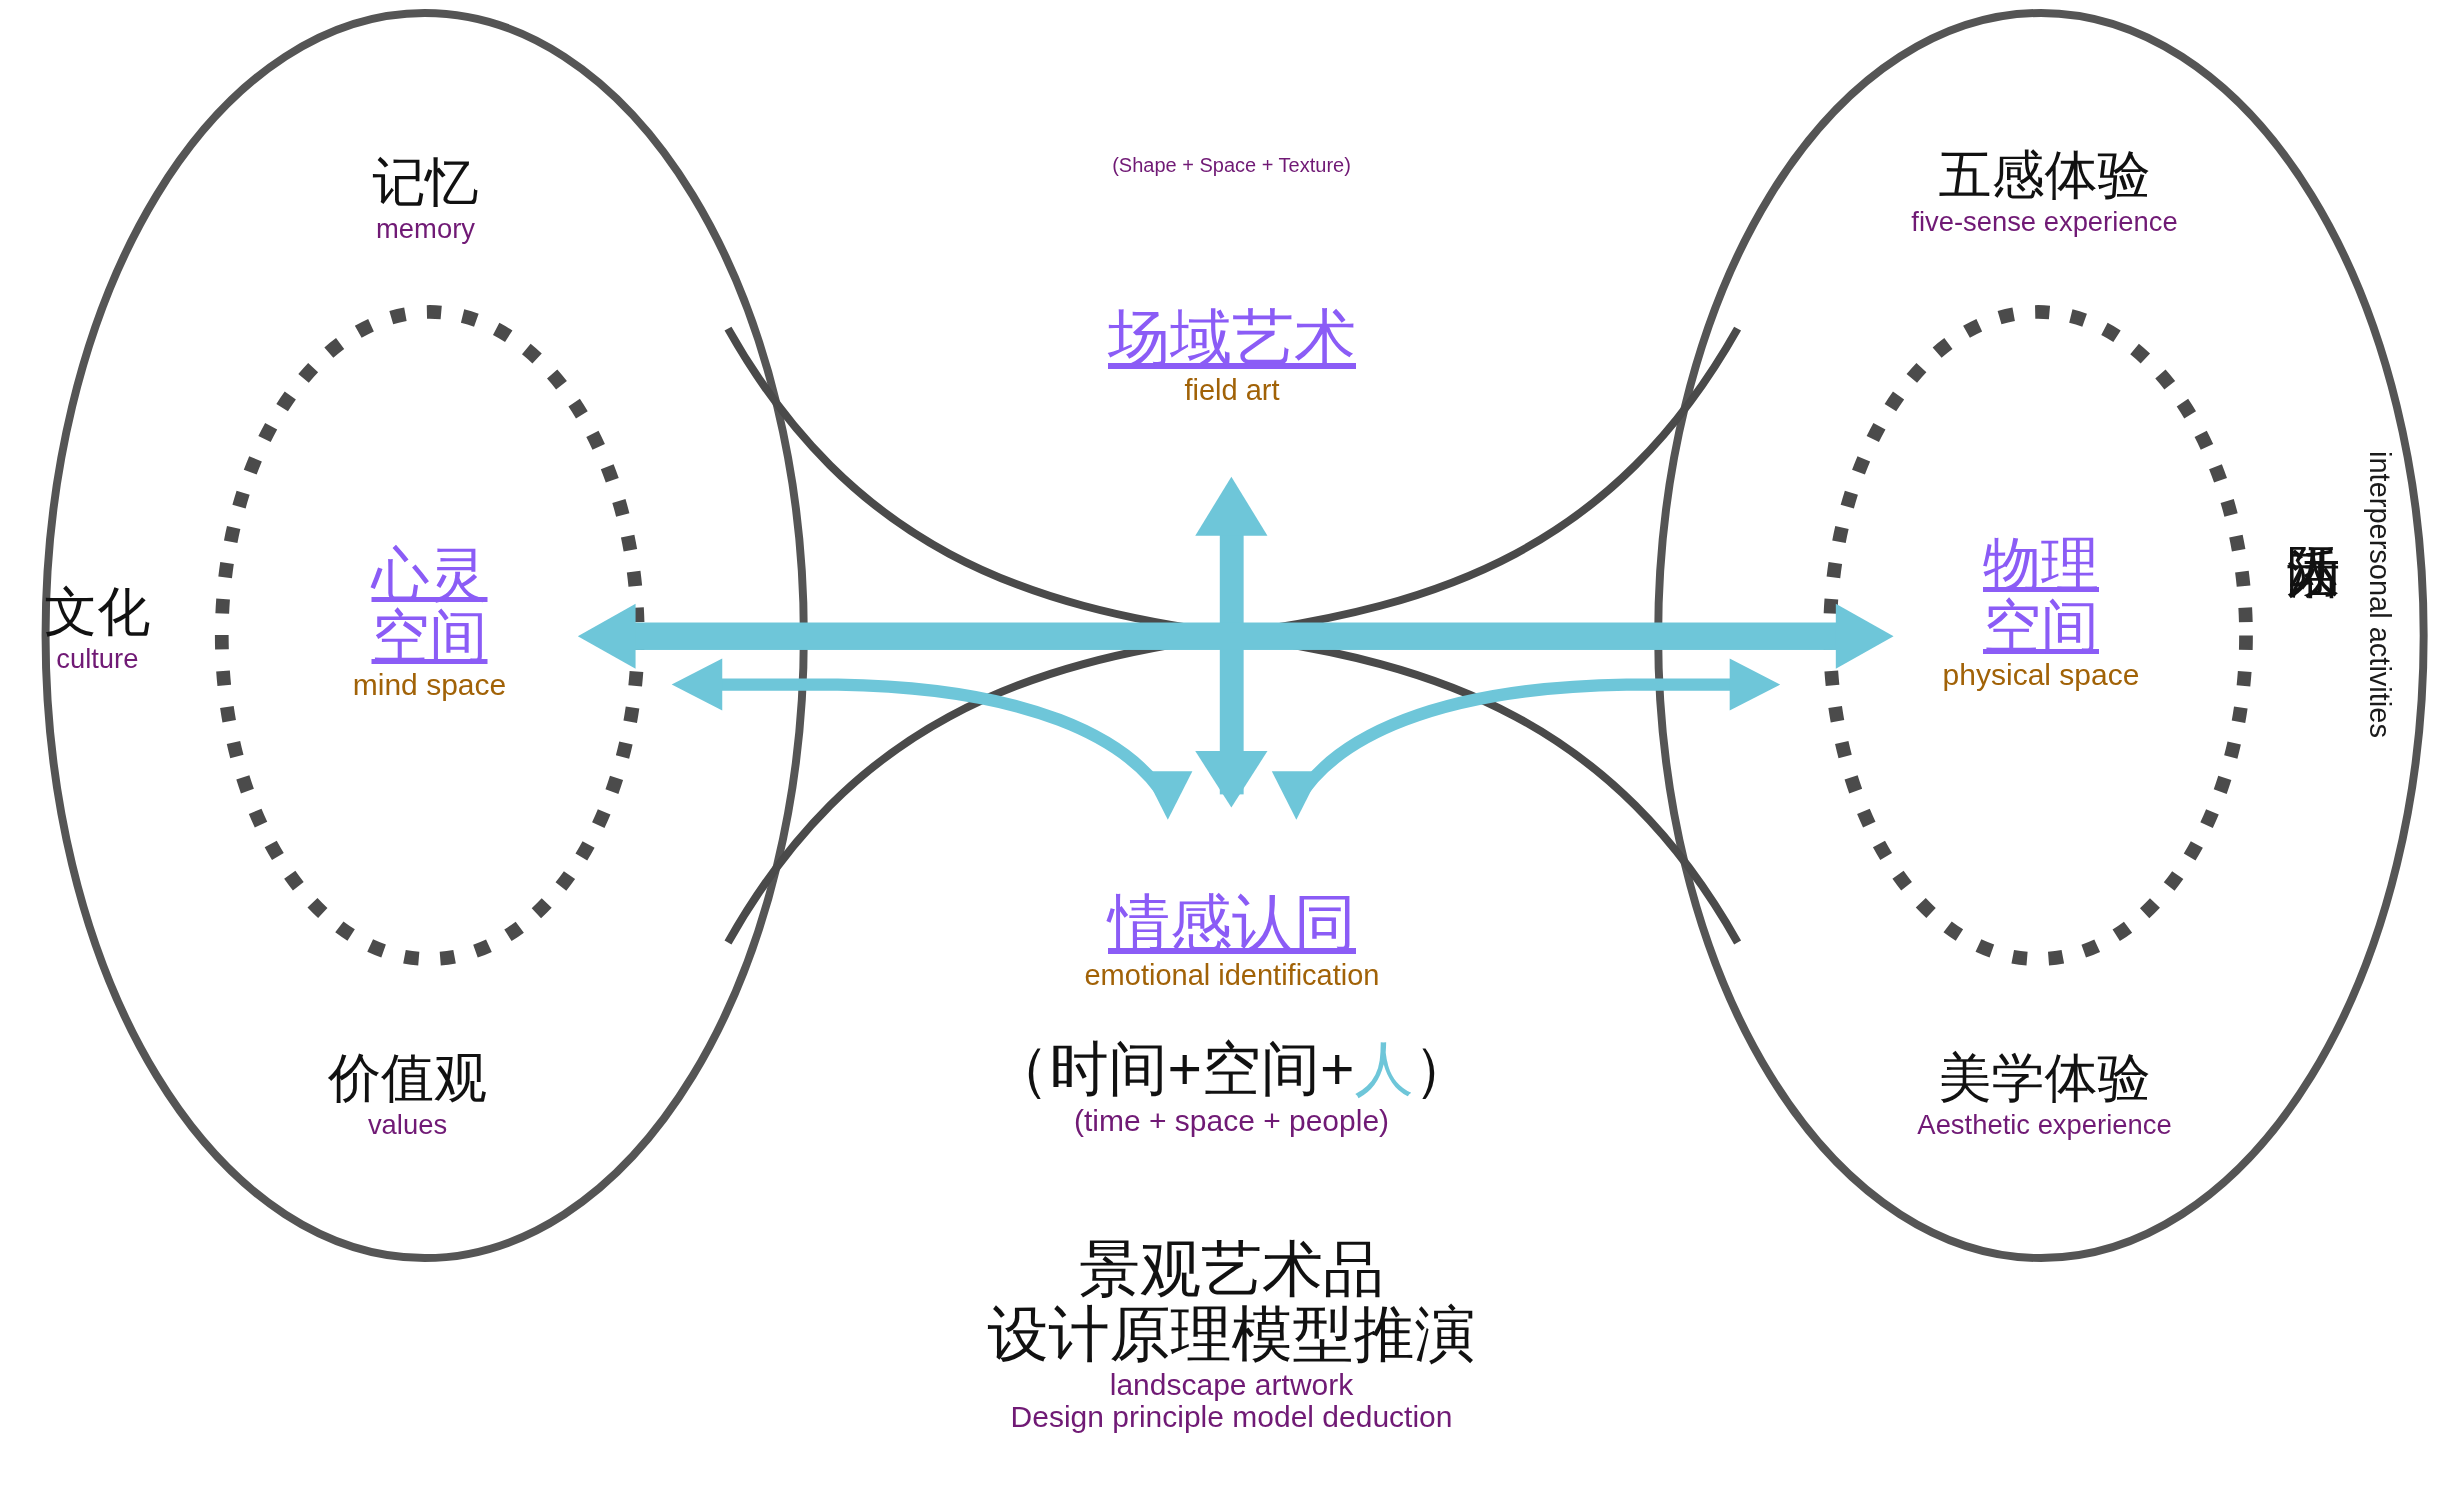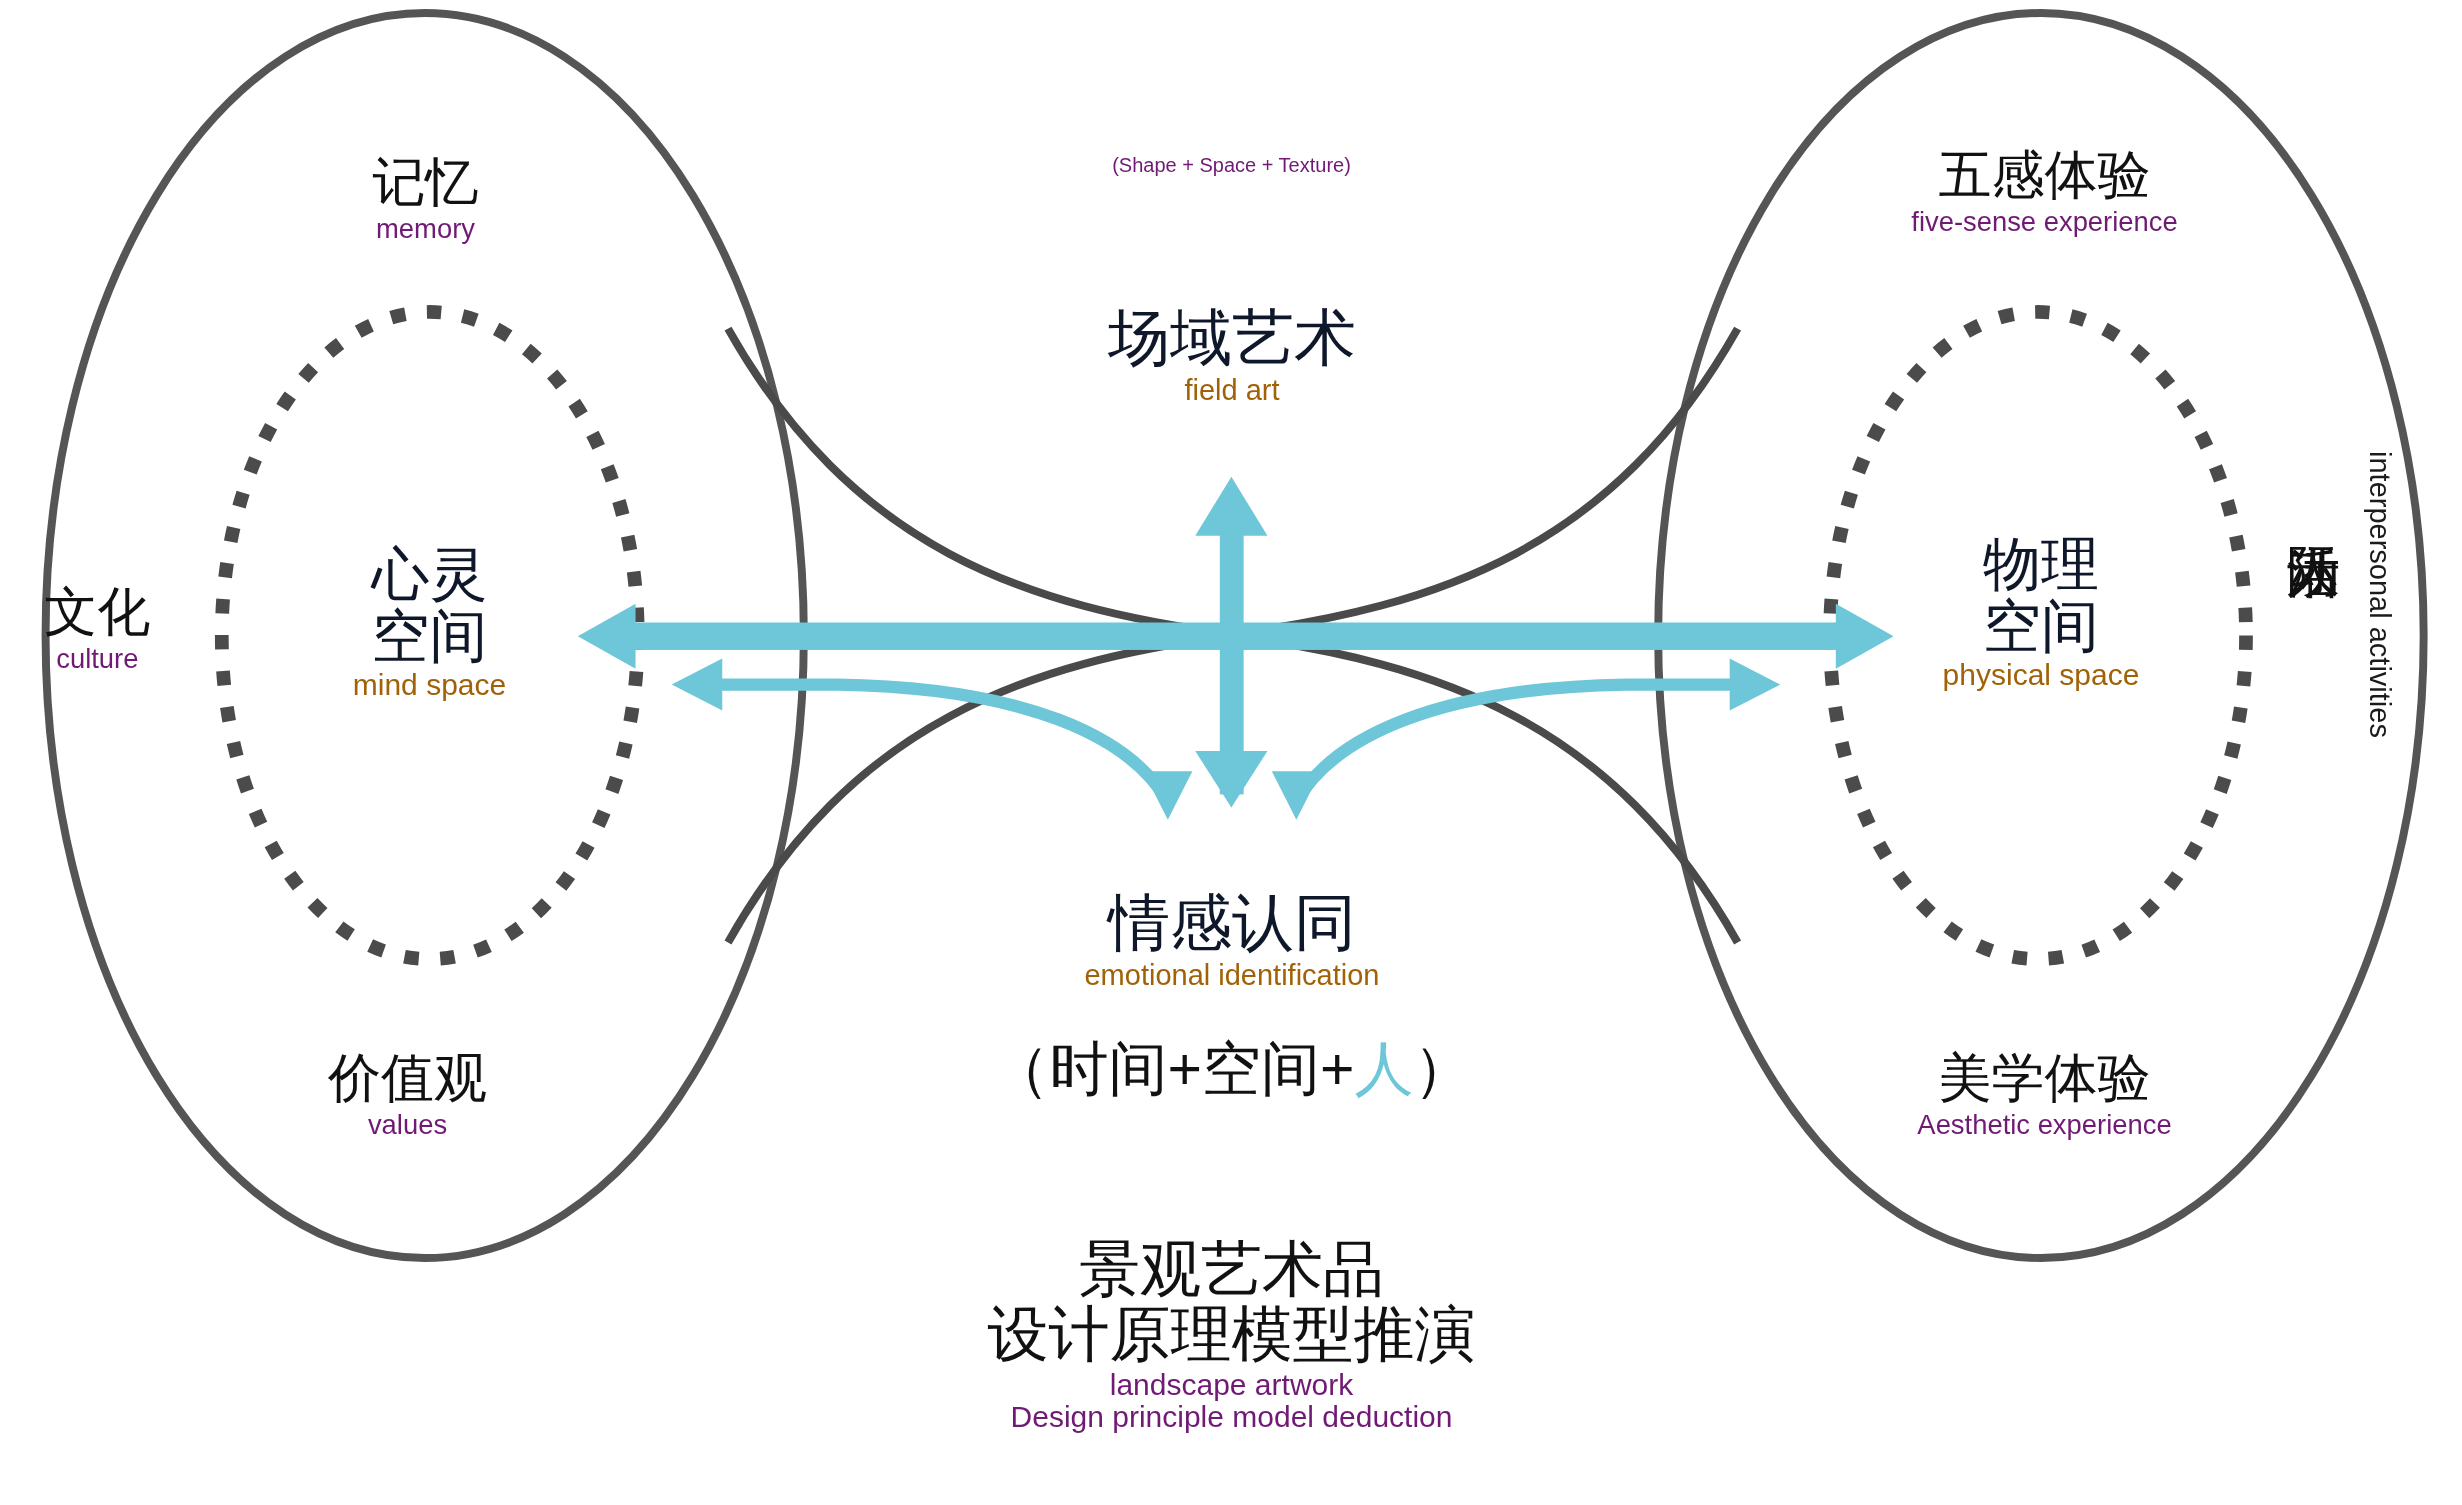--- a/index.html
+++ b/index.html
@@ -8,21 +8,21 @@
     width:2462px;height:1505px;position:relative;overflow:hidden;
     font-family:"Liberation Sans","DejaVu Sans",sans-serif;
     background:#fff;
   }
   #stage{position:absolute;inset:0;width:2462px;height:1505px;}
   svg#art{position:absolute;left:0;top:0;width:2462px;height:1505px;}
 
   .lbl{position:absolute;text-align:center;line-height:1.0;}
   .cn{color:#111111;white-space:nowrap;}
   .en{color:#701a75;white-space:nowrap;}
-  .cyan .cn, .cyan.cn{color:#0f172a;}
+  .cyan .cn, .cyan.cn{color:#8b5cf6;text-decoration:underline;}
   .cyan .en, .cyan.en{color:#a16207;}
   .en-38{font-size:27.4px;}
   .cn-74{font-size:53px;}
   .cn-80{font-size:58px;}
   .en-42{font-size:30px;}
 
   .vert{
     position:absolute;
     writing-mode:vertical-rl;
     text-orientation:upright;
@@ -124,20 +124,21 @@
 
 <div class="lbl cyan" style="left:943px;top:892px;width:578px;">
   <div class="cn" style="font-size:62px;">情感认同</div>
   <div class="gap10"></div>
   <div class="en" style="font-size:29px;">emotional identification</div>
 </div>
 
 <div class="lbl" style="left:834px;top:1040px;width:795px;">
   <div style="font-size:59px;white-space:nowrap;color:#111;"><span>（时间+空间+</span><span style="color:#6EC6D9;">人</span><span>）</span></div>
   <div class="gap10"></div>
+  <div class="en" style="font-size:30px;">(time + space + people)</div>
 </div>
 
 <div class="lbl" style="left:834px;top:1239px;width:795px;">
   <div class="cn" style="font-size:61px;">景观艺术品</div>
   <div class="gap6"></div>
   <div class="cn" style="font-size:61px;">设计原理模型推演</div>
   <div class="gap6"></div>
   <div class="en" style="font-size:30px;">landscape artwork</div>
   <div style="height:2.9px;"></div>
   <div class="en" style="font-size:30px;">Design principle model deduction</div>

